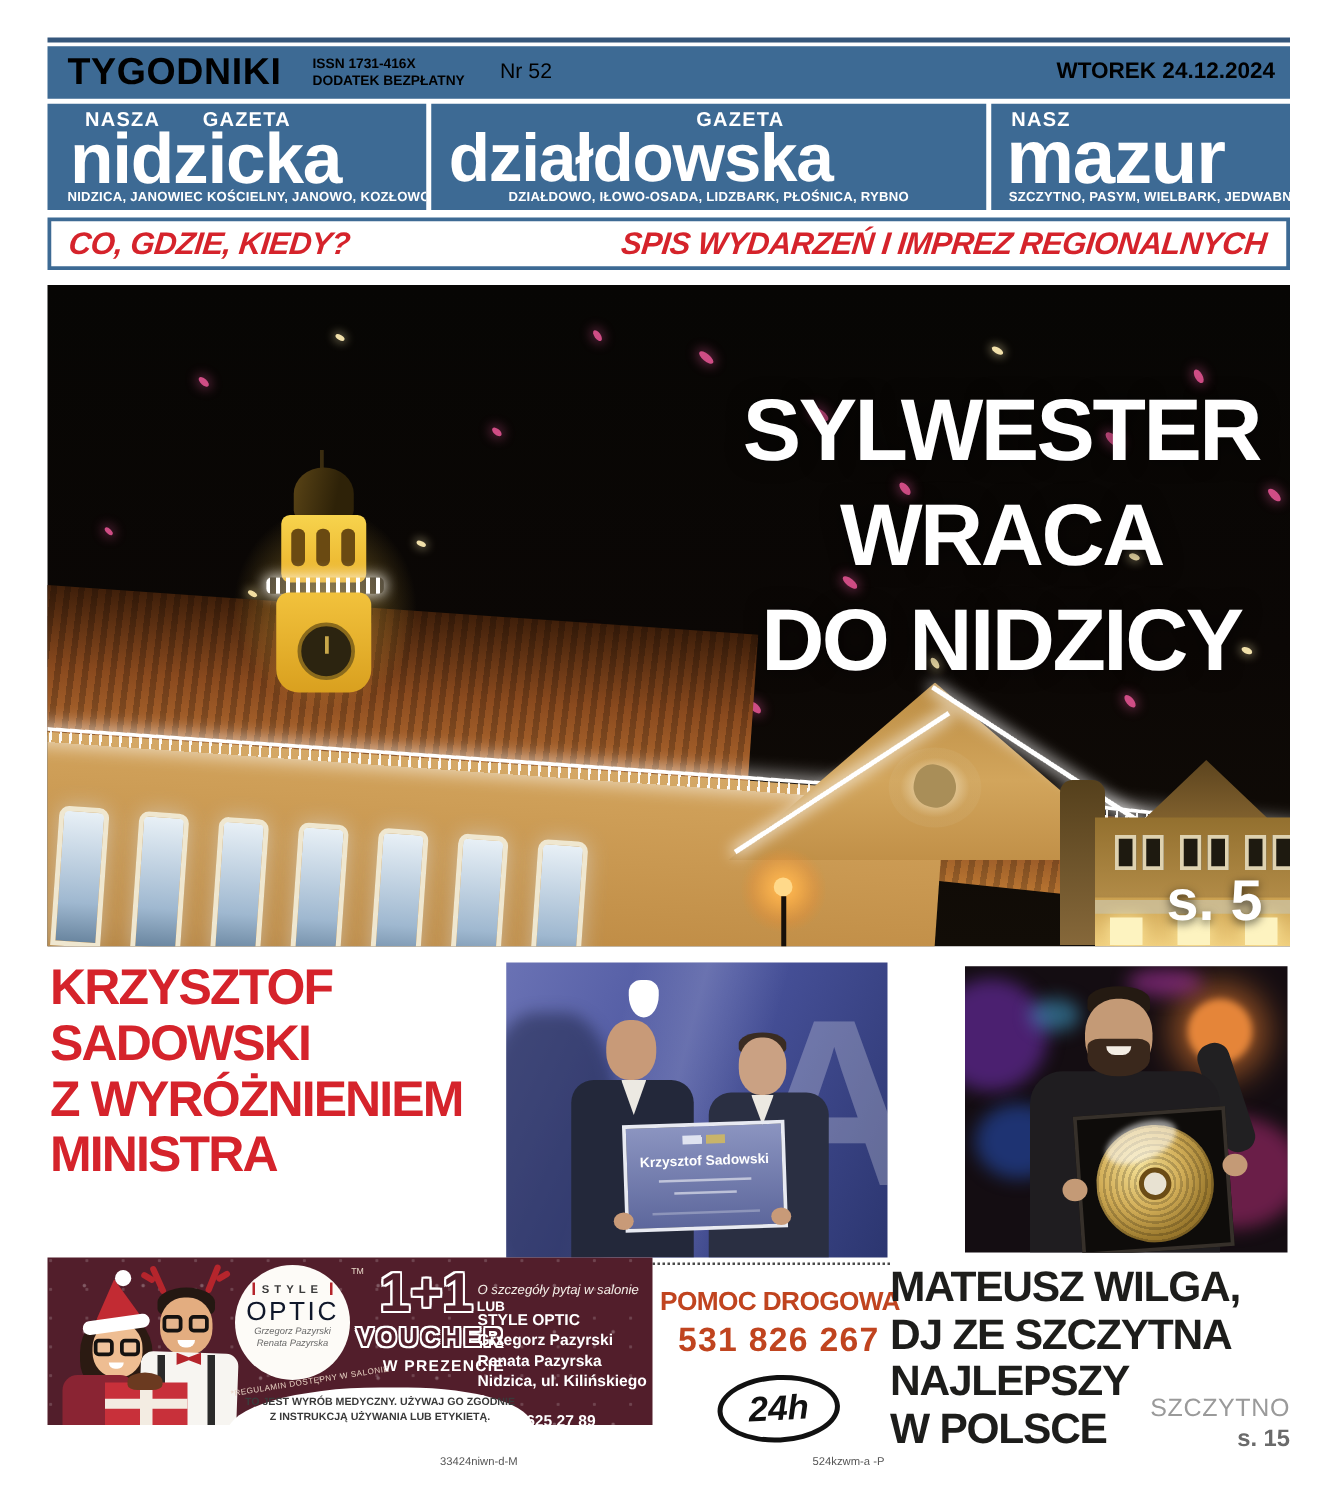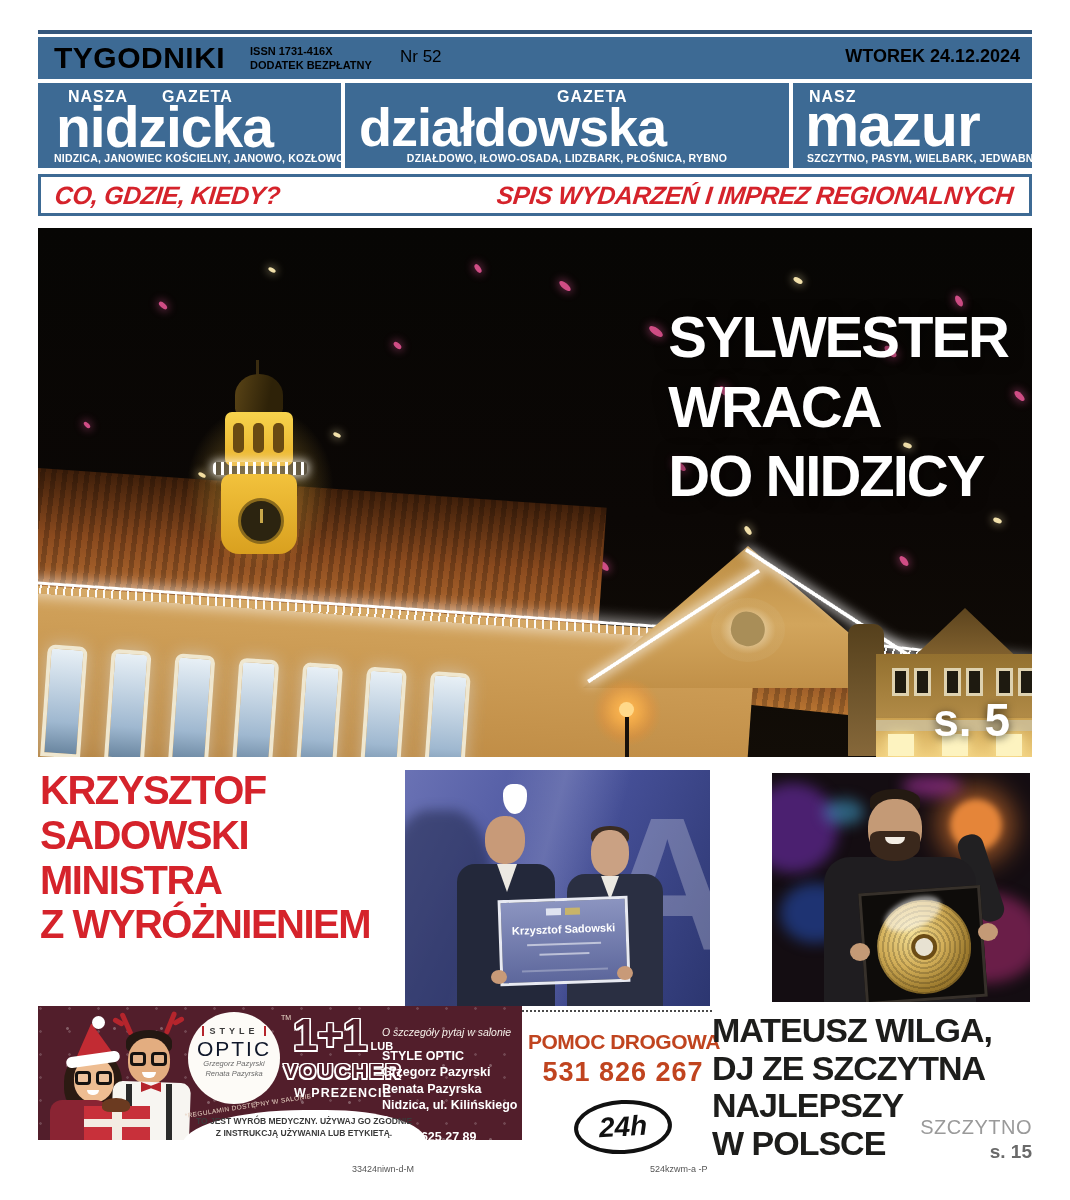--- a/index.html
+++ b/index.html
@@ -71,21 +71,21 @@
   .lamp-core { position:absolute; left:581px; top:474px; width:15px; height:15px; background:#ffd98a; border-radius:50%; box-shadow:0 0 18px 6px rgba(255,190,90,.9); }
   .lamp-pole { position:absolute; left:587px; top:489px; width:4px; height:42px; background:#17100a; }
   .rbuild { position:absolute; left:808px; top:380px; width:186px; height:149px; }
   .rb-gable { position:absolute; left:56px; top:0; width:126px; height:60px; clip-path:polygon(50% 0,100% 100%,0 100%); background:linear-gradient(180deg,#5c441e,#8a6832); }
   .rb-turret { position:absolute; left:2px; top:16px; width:36px; height:132px; background:linear-gradient(180deg,#55401c,#86683a); border-radius:10px 10px 0 0; }
   .rb-body { position:absolute; left:30px; top:46px; width:156px; height:103px; background:linear-gradient(180deg,#93702f,#b08a46 60%,#8a6530); }
   .rwin { position:absolute; top:14px; width:17px; height:28px; background:#1e1a10; border:3px solid #ded2b0; }
   .rb-ground { position:absolute; left:30px; top:110px; width:156px; height:39px; background:linear-gradient(180deg,#caa050,#f0cf7e); }
   .rb-sign { position:absolute; left:0; top:2px; width:156px; height:11px; background:#cbbd96; opacity:.9; }
   .rglow { position:absolute; top:16px; width:26px; height:22px; background:#fdf3c0; box-shadow:0 0 12px rgba(255,235,160,.8); }
-  .lead { position:absolute; right:24px; top:74px; text-align:left; color:#fff; font-weight:bold; font-size:58px; line-height:1.2; letter-spacing:-2px; text-shadow:0 0 16px rgba(0,0,0,.55); z-index:5; }
+  .lead { position:absolute; right:24px; top:74px; text-align:center; color:#fff; font-weight:bold; font-size:70px; line-height:1.2; letter-spacing:-2px; text-shadow:0 0 16px rgba(0,0,0,.55); z-index:5; }
   .lead span { display:block; }
   .pageref5 { position:absolute; right:22px; bottom:10px; color:#fff; font-weight:bold; font-size:46px; text-shadow:0 2px 8px rgba(0,0,0,.65); z-index:5; }
 
   
   .hl-red { position:absolute; left:40px; top:768px; color:#d5232b; font-weight:bold; font-size:40px; line-height:1.12; letter-spacing:-1.5px; }
   .hl-red span { display:block; }
   .sad-meta { position:absolute; left:40px; top:980px; width:322px; display:flex; justify-content:space-between; align-items:baseline; }
   .loc { font-size:21px; color:#9a9a9a; letter-spacing:.5px; }
   .pref { font-size:19px; font-weight:bold; color:#6a6a6a; }
 
@@ -161,21 +161,21 @@
   .gift { left:46px; top:100px; width:66px; height:34px; background:#c8303a; }
   .gift-v { left:74px; top:100px; width:10px; height:34px; background:#f3ece2; }
   .gift-h { left:46px; top:113px; width:66px; height:8px; background:#f3ece2; }
   .gift-bow { left:64px; top:92px; width:28px; height:14px; background:#6b3a20; border-radius:50% 50% 30% 30%; }
   .op-logo { position:absolute; left:150px; top:6px; width:92px; height:92px; background:#fdfbf7; border-radius:50%; text-align:center; z-index:2; }
   .op-tm { position:absolute; left:243px; top:8px; font-size:7px; color:#e8d8c8; }
   .op-style { display:inline-block; margin-top:14px; font-size:9px; font-weight:bold; letter-spacing:4px; color:#3a3a3a; border-left:2px solid #b5252c; border-right:2px solid #b5252c; padding:0 5px; }
   .op-optic { font-size:21px; font-weight:normal; letter-spacing:2px; color:#0f172a; line-height:1; }
   .op-name { font-size:7.5px; font-style:italic; color:#6a6a6a; line-height:1.35; }
   .op-reg { position:absolute; left:146px; top:96px; font-size:6.5px; color:#e6d0c0; letter-spacing:.4px; transform:rotate(-9deg); z-index:2; }
-  .op-offer { position:absolute; left:244px; top:8px; width:122px; text-align:center; color:#fff; z-index:2; }
+  .op-offer { position:absolute; left:244px; top:8px; width:122px; text-align:right; color:#fff; z-index:2; }
   .outl { color:#521e2b; text-shadow:-1.5px -1.5px 0 #fff, 1.5px -1.5px 0 #fff, -1.5px 1.5px 0 #fff, 1.5px 1.5px 0 #fff, 0 -1.5px 0 #fff, 0 1.5px 0 #fff, -1.5px 0 0 #fff, 1.5px 0 0 #fff; }
   .op-big { font-size:44px; font-weight:bold; line-height:.95; display:inline-block; }
   .op-lub { font-size:11px; font-weight:bold; color:#fff; display:inline-block; margin-left:3px; }
   .op-vou { font-size:21px; font-weight:bold; letter-spacing:2px; display:block; margin-top:3px; }
   .op-wprez { font-size:12.5px; font-weight:bold; letter-spacing:1px; display:block; margin-top:3px; color:#fff; }
   .op-wave { position:absolute; left:144px; top:104px; width:244px; height:36px; background:#fff; border-radius:55% 45% 0 0 / 110% 95% 0 0; z-index:1; }
   .op-notch { position:absolute; left:330px; top:120px; width:0; height:0; border-bottom:14px solid #fff; border-right:20px solid rgba(0,0,0,0); z-index:1; }
   .op-disc { position:absolute; left:148px; top:109px; width:236px; text-align:center; font-size:8.5px; font-weight:bold; color:#3a3a3a; line-height:1.45; z-index:3; }
   .op-note { position:absolute; left:344px; top:20px; font-size:10.5px; font-style:italic; color:#f5efe8; z-index:2; }
   .op-contact { position:absolute; left:344px; top:42px; font-size:12.5px; font-weight:bold; color:#fff; line-height:1.3; z-index:2; }
@@ -337,22 +337,22 @@
       <span>SYLWESTER</span>
       <span>WRACA</span>
       <span>DO NIDZICY</span>
     </div>
     <div class="pageref5">s. 5</div>
   </div>
 
   <div class="hl-red">
     <span>KRZYSZTOF</span>
     <span>SADOWSKI</span>
+    <span>Z WYRÓŻNIENIEM</span>
     <span>MINISTRA</span>
-    <span>Z WYRÓŻNIENIEM</span>
   </div>
 
   <div class="photo-award">
     <div class="pa-beam"></div>
     <div class="pa-A">A</div>
     <div class="pa-shadow"></div>
     <div class="pa-eagle"></div>
     <div class="pa-man pa-m1"></div>
     <div class="pa-man pa-m2"></div>
     <div class="pa-head pa-h1"></div>

